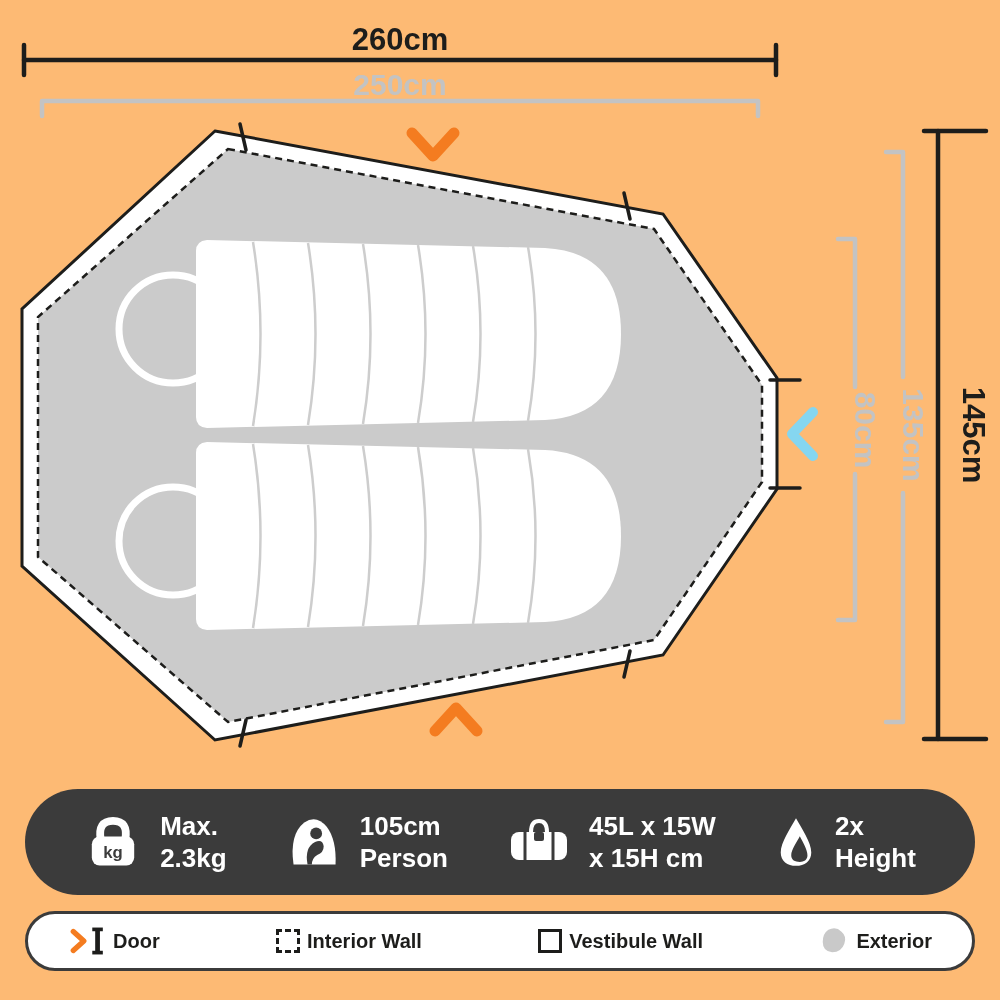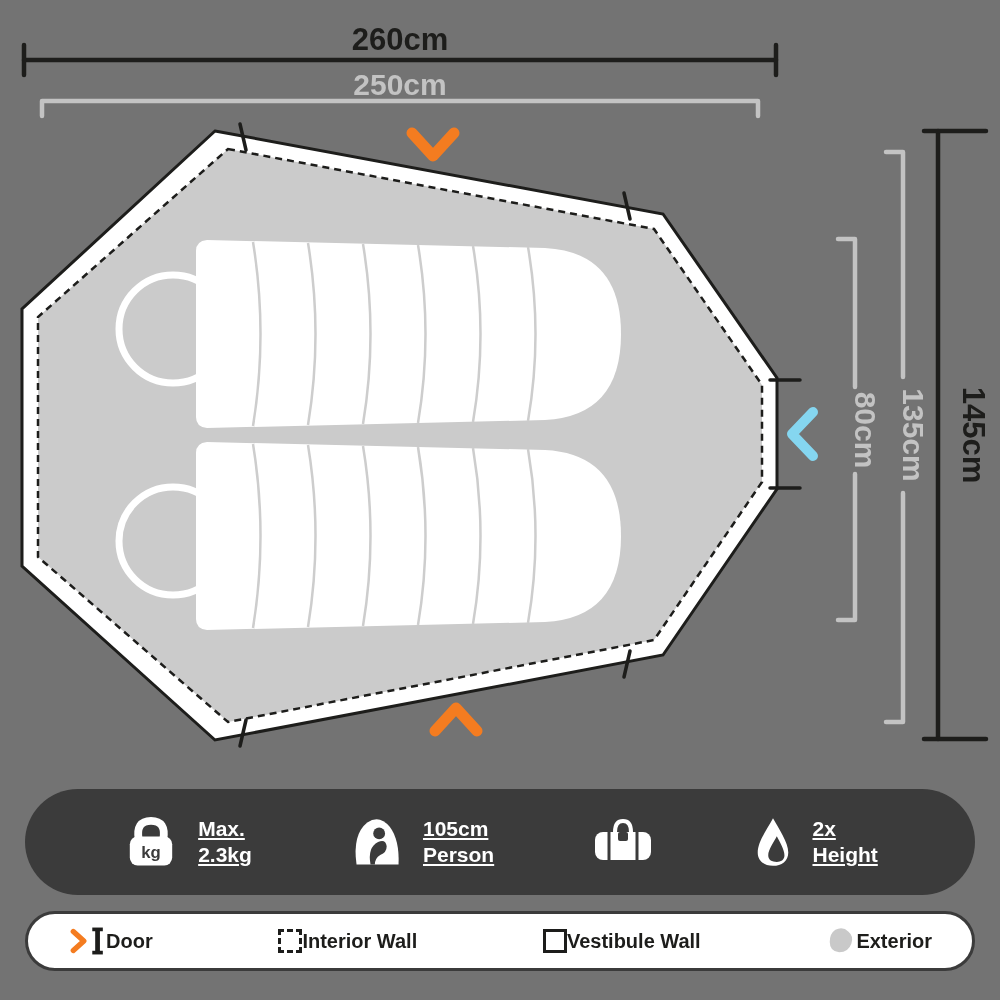--- a/index.html
+++ b/index.html
@@ -1,35 +1,35 @@
 <!DOCTYPE html>
 <html><head>
 <meta charset="utf-8">
 <style>
   * { margin:0; padding:0; box-sizing:border-box; }
   html,body { width:1000px; height:1000px; background:#ffffff;
     font-family:"Liberation Sans","DejaVu Sans",sans-serif; }
-  .canvas { position:relative; width:1000px; height:1000px; background:#737373; overflow:hidden; }
+  .canvas { position:relative; width:1000px; height:1000px; background:#fdba74; overflow:hidden; }
 
   .diagram-svg { position:absolute; left:0; top:0; }
 
   .dim-black { font-size:31px; font-weight:bold; fill:#1d1d1b; }
   .dim-gray  { font-size:30px; font-weight:bold; fill:#c3c3c3; }
 
   .spec-bar { position:absolute; left:25px; top:789px; width:950px; height:106px;
     background:#3b3b3b; border-radius:53px; display:flex; align-items:center;
     justify-content:space-evenly; }
   .spec-item { display:flex; align-items:center; gap:18px; }
-  .spec-text { color:#ffffff; font-weight:bold; font-size:21px; line-height:1.25; text-align:left;text-decoration:underline; }
+  .spec-text { color:#ffffff; font-weight:bold; font-size:26px; line-height:1.25; text-align:left; }
   .spec-text.centered { text-align:left; }
 
   .legend-bar { position:absolute; left:25px; top:911px; width:950px; height:60px;
     background:#ffffff; border:3px solid #3b3b3b; border-radius:30px;
     display:flex; align-items:center; justify-content:space-between; padding:0 40px; }
-  .legend-item { display:flex; align-items:center; gap:0; }
+  .legend-item { display:flex; align-items:center; gap:7px; }
   .legend-label { font-weight:bold; font-size:20px; color:#1d1d1b; white-space:nowrap; }
   .box-dashed { width:24px; height:24px; border:3px dashed #1d1d1b; background:#fff; display:inline-block; }
   .box-solid  { width:24px; height:24px; border:3px solid  #1d1d1b; background:#fff; display:inline-block; }
 </style>
 </head>
 <body>
 
 <div class="canvas">
 
   <svg class="diagram-svg" width="1000" height="785" viewBox="0 0 1000 785">
@@ -137,20 +137,24 @@
     </div>
 
     <div class="spec-item">
       <svg width="64" height="48" viewBox="0 0 64 48">
         <path d="M 24 14 Q 24 3 32 3 Q 40 3 40 14" fill="none" stroke="#ffffff" stroke-width="4"></path>
         <rect x="4" y="14" width="56" height="28" rx="8" fill="#ffffff"></rect>
         <line x1="18" y1="14" x2="18" y2="42" stroke="#3b3b3b" stroke-width="3"></line>
         <line x1="46" y1="14" x2="46" y2="42" stroke="#3b3b3b" stroke-width="3"></line>
         <rect x="27" y="14" width="10" height="9" rx="2" fill="#3b3b3b"></rect>
       </svg>
+      <div class="spec-text">
+        <div>45L x 15W</div>
+        <div>x 15H cm</div>
+      </div>
     </div>
 
     <div class="spec-item">
       <svg width="42" height="56" viewBox="0 0 44 56">
         <path d="M 22 3 C 16 14 6 28 6 39 C 6 48 13 53 22 53 C 31 53 38 48 38 39 C 38 28 28 14 22 3 Z" fill="#ffffff"></path>
         <path d="M 26 22 C 23 28 17 36 17 42 C 17 47 21 49 26 49 C 30 49 34 47 34 42 C 34 36 29 28 26 22 Z" fill="#3b3b3b"></path>
       </svg>
       <div class="spec-text centered">
         <div>2x</div>
         <div>Height</div>

